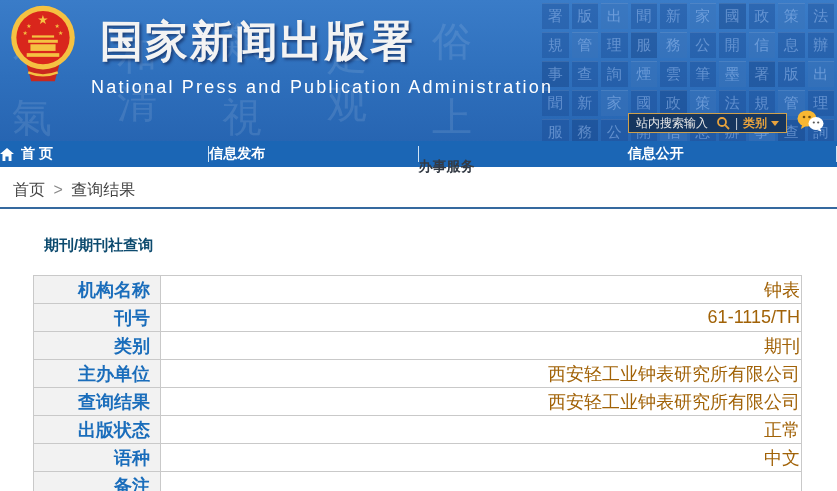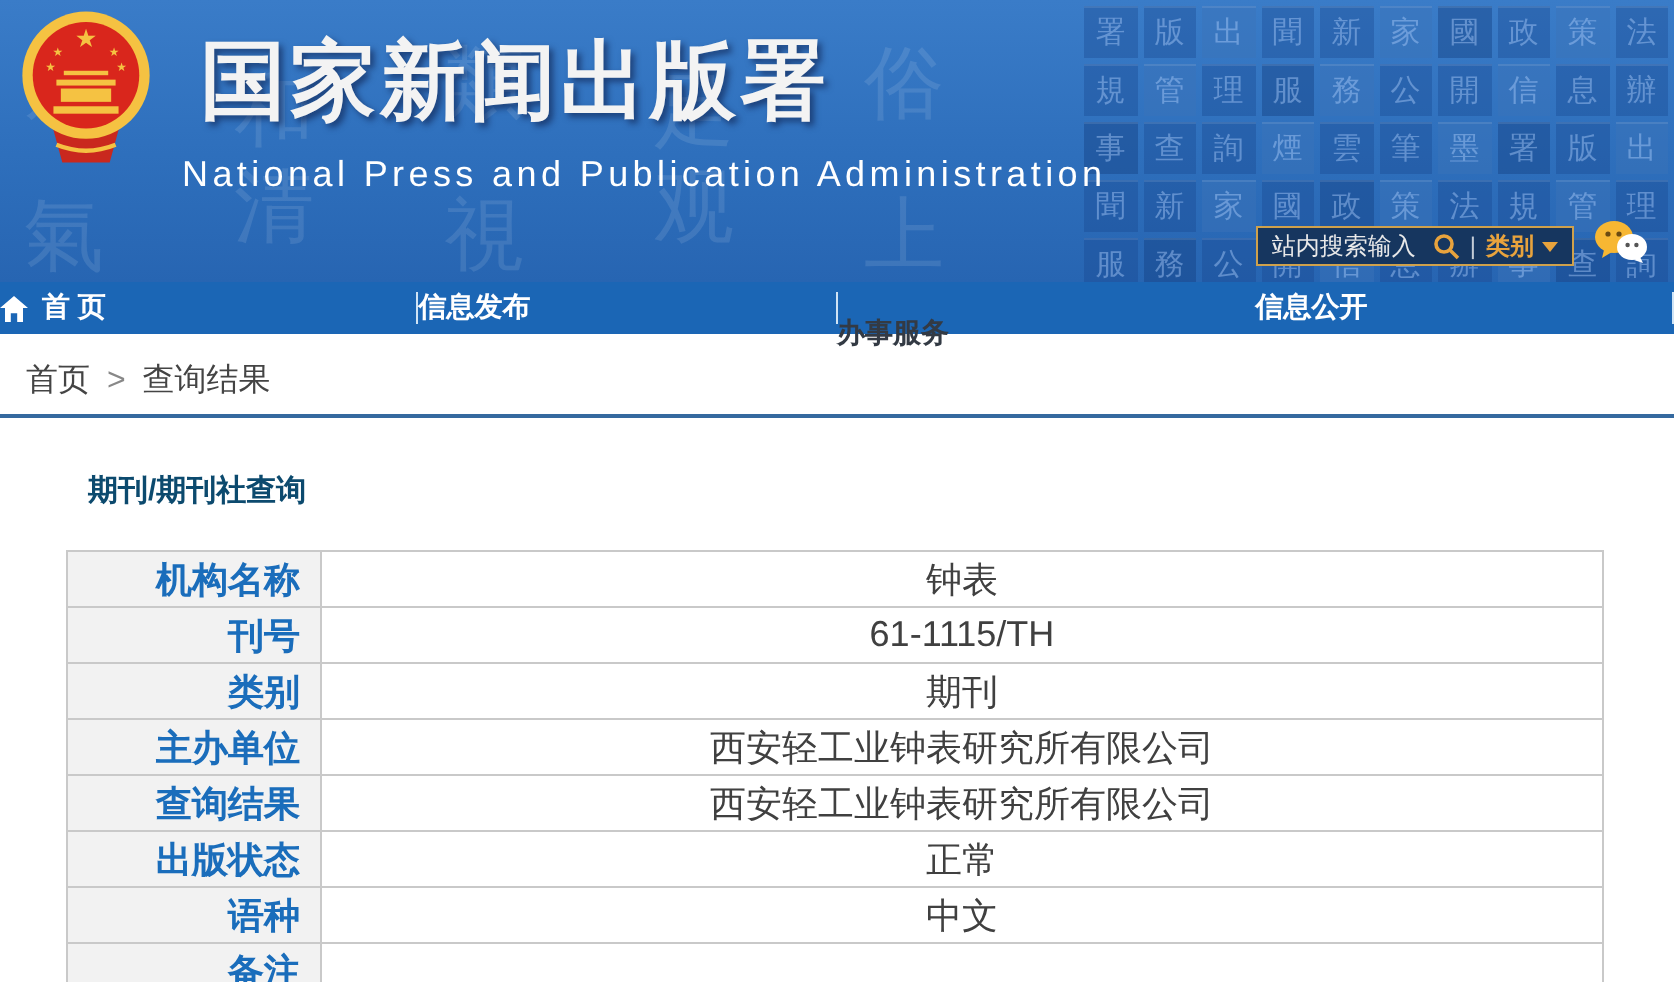--- a/index.html
+++ b/index.html
@@ -101,21 +101,21 @@
     margin:20px 0 0 33px; width:769px;
     border-collapse:collapse; table-layout:fixed;
   }
   .journal-table th, .journal-table td {
     border:1px solid #c9c9c9; height:28px; font-size:18px;
   }
   .journal-table th {
     width:127px; background:#f2f2f2; color:#1a6dbb; font-weight:bold;
     text-align:right; padding-right:10px;
   }
-  .journal-table td { color:#404040; text-align:center; }
+  .journal-table td { color:#a16207; text-align:right; }
 </style>
 </head>
 <body>
 
 <div class="header">
   <div class="watermark">
       <span style="left: 12px; top: 14px;">风</span>
       <span style="left: 117px; top: 28px;">和</span>
       <span style="left: 222px; top: 14px;">類</span>
       <span style="left: 327px; top: 28px;">足</span>

